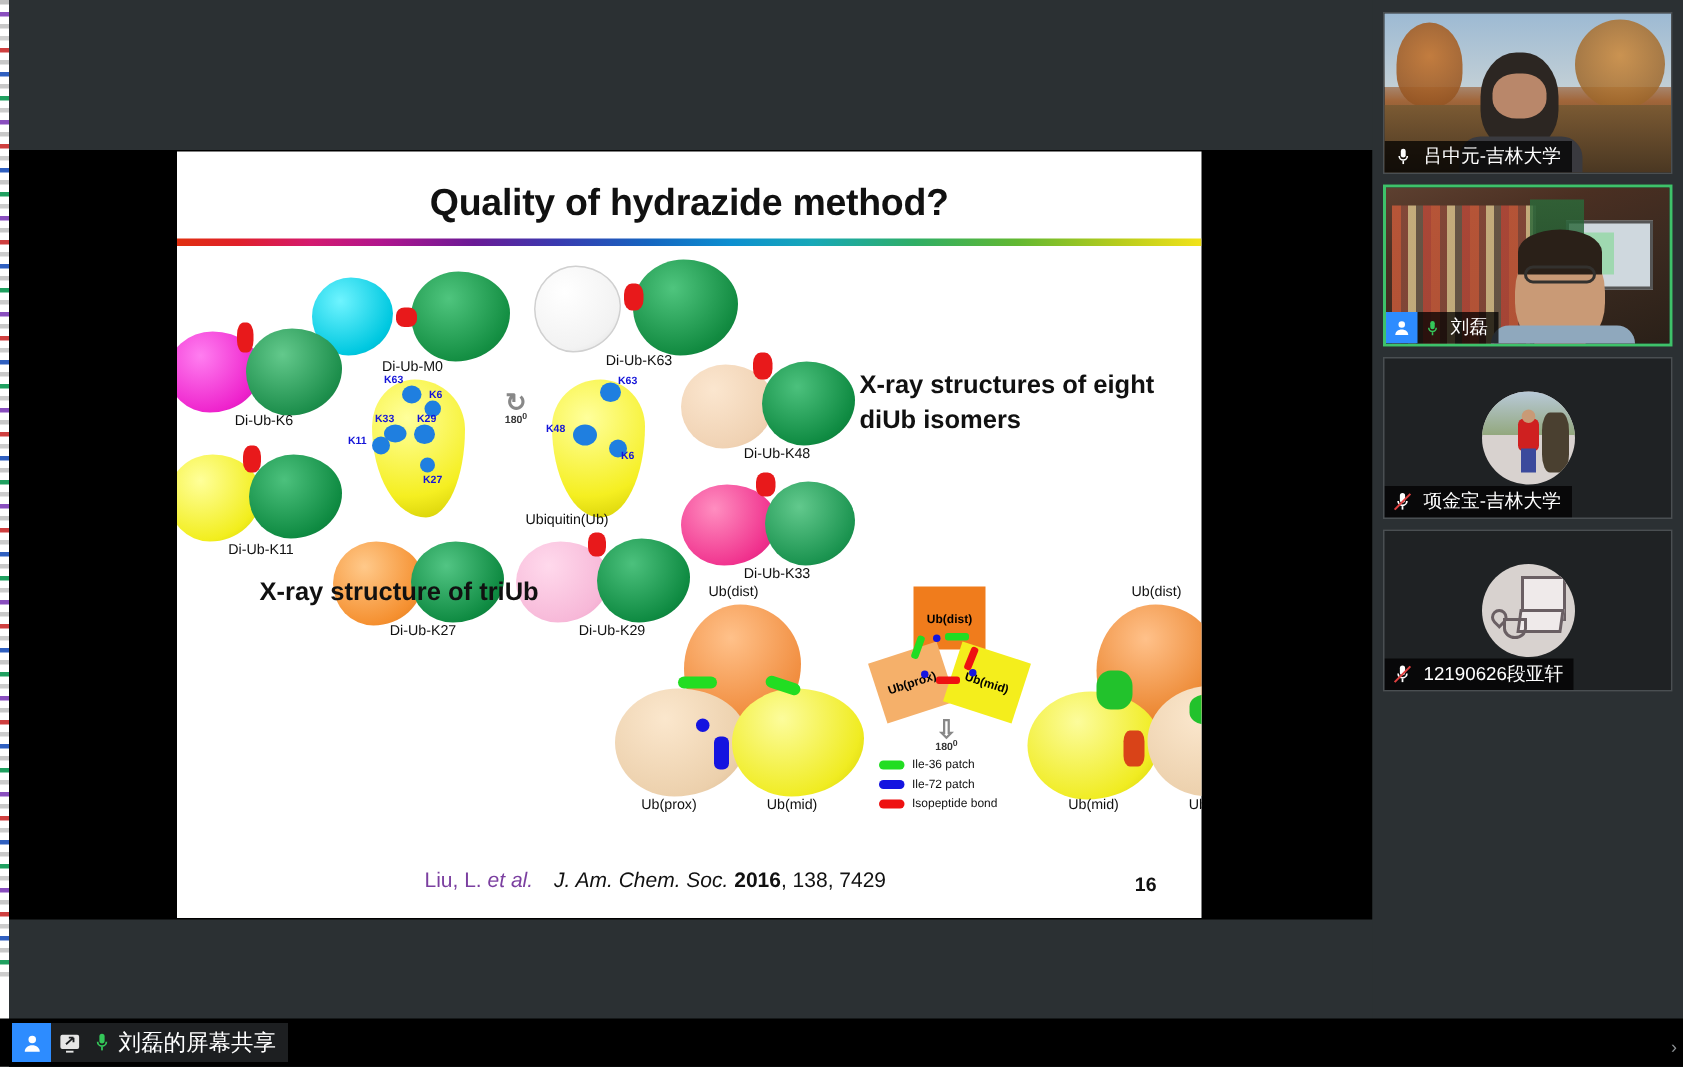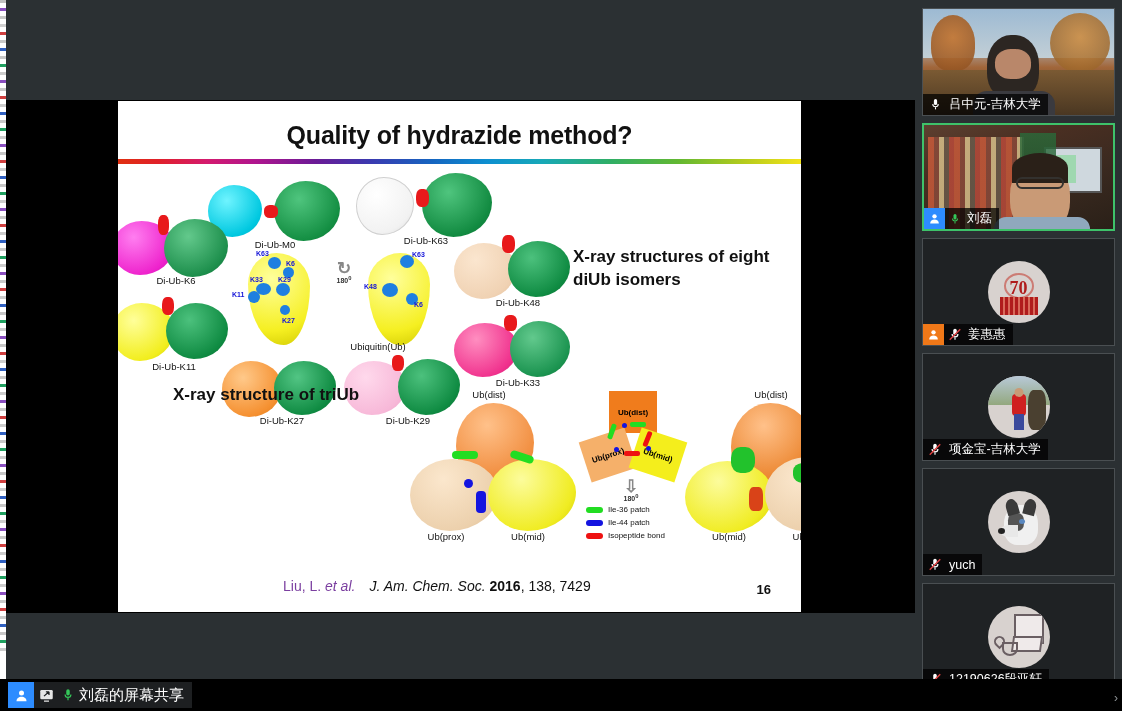--- a/index.html
+++ b/index.html
@@ -400,21 +400,21 @@
         </div>
       </div>
 
       <div class="legend" style="left:468px; top:404px;">
         <div>
           <i style="background:#22dd22"></i>
           <span>Ile-36 patch</span>
         </div>
         <div>
           <i style="background:#1414e0"></i>
-          <span>Ile-44 patch</span>
+          <span>Ile-72 patch</span>
         </div>
         <div>
           <i style="background:#ee1111"></i>
           <span>Isopeptide bond</span>
         </div>
       </div>
 
       <div class="mol" style="left:565px; top:290px; width:175px; height:165px;">
         <div class="mol-label" style="top:-2px; left:18px;">Ub(dist)</div>
         <div class="blob" style="left:48px; top:12px; width:82px; height:88px; background:radial-gradient(circle at 40% 26%, #ffc18a, #ea8128 70%, #c96a18);"></div>
@@ -482,46 +482,20 @@
           <svg width="12" height="14" viewBox="0 0 24 24" fill="#34c759">
               <rect x="9" y="2" width="6" height="11" rx="3"></rect>
               <path d="M6 11a6 6 0 0 0 12 0h-2a4 4 0 0 1-8 0z"></path>
               <rect x="11" y="17" width="2" height="4"></rect>
             </svg>
         </div>
         <span class="nm">刘磊</span>
       </div>
     </div>
 
-    <div class="tile">
-      <div class="avatar-circle bg-logo">
-        <div style="position:absolute;left:50%;top:17px;transform:translateX(-50%);font-size:18px;font-weight:bold;color:#b01c1c;font-family:'Liberation Serif',serif;">70</div>
-        <div style="position:absolute;left:50%;top:12px;transform:translateX(-50%);width:30px;height:26px;border:2px solid #c2342a;border-radius:50%;opacity:.55;"></div>
-        <div style="position:absolute;left:50%;bottom:8px;transform:translateX(-50%);width:38px;height:18px;background:repeating-linear-gradient(90deg,#b01c1c 0 3px,#d86a5a 3px 5px);"></div>
-      </div>
-      <div class="namebar">
-        <div class="hostbox orange">
-          <svg width="13" height="13" viewBox="0 0 24 24" fill="#fff">
-              <circle cx="12" cy="8" r="4"></circle>
-              <path d="M4 21c0-4.4 3.6-7 8-7s8 2.6 8 7z"></path>
-            </svg>
-        </div>
-        <div class="micwrap" style="width:22px">
-          <svg width="14" height="15" viewBox="0 0 24 24">
-              <g fill="#ffffff">
-                <rect x="9" y="2" width="6" height="11" rx="3"></rect>
-                <path d="M6 11a6 6 0 0 0 12 0h-2a4 4 0 0 1-8 0z"></path>
-                <rect x="11" y="17" width="2" height="4"></rect>
-              </g>
-              <line x1="3" y1="21" x2="21" y2="3" stroke="#e04040" stroke-width="2.4"></line>
-            </svg>
-        </div>
-        <span class="nm">姜惠惠</span>
-      </div>
-    </div>
 
     <div class="tile">
       <div class="avatar-circle bg-kid">
         <div style="position:absolute;left:0;top:0;width:100%;height:46%;background:linear-gradient(180deg,#b8c9d8,#93a87e);"></div>
         <div style="position:absolute;left:50%;top:18px;transform:translateX(-50%);width:14px;height:22px;background:#cf2020;border-radius:4px;"></div>
         <div style="position:absolute;left:50%;top:12px;transform:translateX(-50%);width:9px;height:9px;border-radius:50%;background:#c99a76;"></div>
         <div style="position:absolute;left:50%;top:38px;transform:translateX(-50%);width:10px;height:16px;background:#3b4a9c;"></div>
         <div style="position:absolute;right:4px;top:14px;width:18px;height:40px;background:#4a4030;border-radius:30%;"></div>
       </div>
       <div class="namebar">
@@ -532,44 +506,20 @@
                 <path d="M6 11a6 6 0 0 0 12 0h-2a4 4 0 0 1-8 0z"></path>
                 <rect x="11" y="17" width="2" height="4"></rect>
               </g>
               <line x1="3" y1="21" x2="21" y2="3" stroke="#e04040" stroke-width="2.4"></line>
             </svg>
         </div>
         <span class="nm">项金宝-吉林大学</span>
       </div>
     </div>
 
-    <div class="tile">
-      <div class="avatar-circle bg-dog">
-        <div style="position:absolute;left:16px;top:14px;width:34px;height:40px;background:#f0f0f0;border-radius:46% 46% 38% 38%;"></div>
-        <div style="position:absolute;left:18px;top:8px;width:12px;height:16px;background:#3a3a3a;border-radius:50% 50% 0 0;transform:rotate(-16deg);"></div>
-        <div style="position:absolute;left:36px;top:8px;width:12px;height:16px;background:#3a3a3a;border-radius:50% 50% 0 0;transform:rotate(14deg);"></div>
-        <div style="position:absolute;left:20px;top:22px;width:16px;height:18px;background:#3a3a3a;border-radius:40%;opacity:.85;"></div>
-        <div style="position:absolute;left:12px;top:34px;width:18px;height:12px;background:#e8e8e8;border-radius:50% 0 0 50%;"></div>
-        <div style="position:absolute;left:10px;top:37px;width:7px;height:6px;background:#222;border-radius:50%;"></div>
-        <div style="position:absolute;left:31px;top:28px;width:6px;height:5px;background:#5a88c0;border-radius:50%;"></div>
-      </div>
-      <div class="namebar">
-        <div class="micwrap" style="width:24px">
-          <svg width="14" height="15" viewBox="0 0 24 24">
-              <g fill="#ffffff">
-                <rect x="9" y="2" width="6" height="11" rx="3"></rect>
-                <path d="M6 11a6 6 0 0 0 12 0h-2a4 4 0 0 1-8 0z"></path>
-                <rect x="11" y="17" width="2" height="4"></rect>
-              </g>
-              <line x1="3" y1="21" x2="21" y2="3" stroke="#e04040" stroke-width="2.4"></line>
-            </svg>
-        </div>
-        <span class="nm">yuch</span>
-      </div>
-    </div>
 
     <div class="tile">
       <div class="avatar-circle bg-cartoon">
         <div style="position:absolute;left:26px;top:8px;width:30px;height:30px;border:2px solid #6a5f63;background:#efeaea;"></div>
         <div style="position:absolute;left:24px;top:30px;width:30px;height:16px;border:2px solid #6a5f63;background:#efeaea;transform:skewX(-8deg);"></div>
         <div style="position:absolute;left:14px;top:36px;width:16px;height:14px;border:2px solid #6a5f63;border-radius:0 0 50% 50%;"></div>
         <div style="position:absolute;left:6px;top:30px;width:11px;height:11px;border:2px solid #6a5f63;border-radius:50% 50% 50% 0;transform:rotate(-45deg);"></div>
       </div>
       <div class="namebar">
         <div class="micwrap" style="width:24px">

